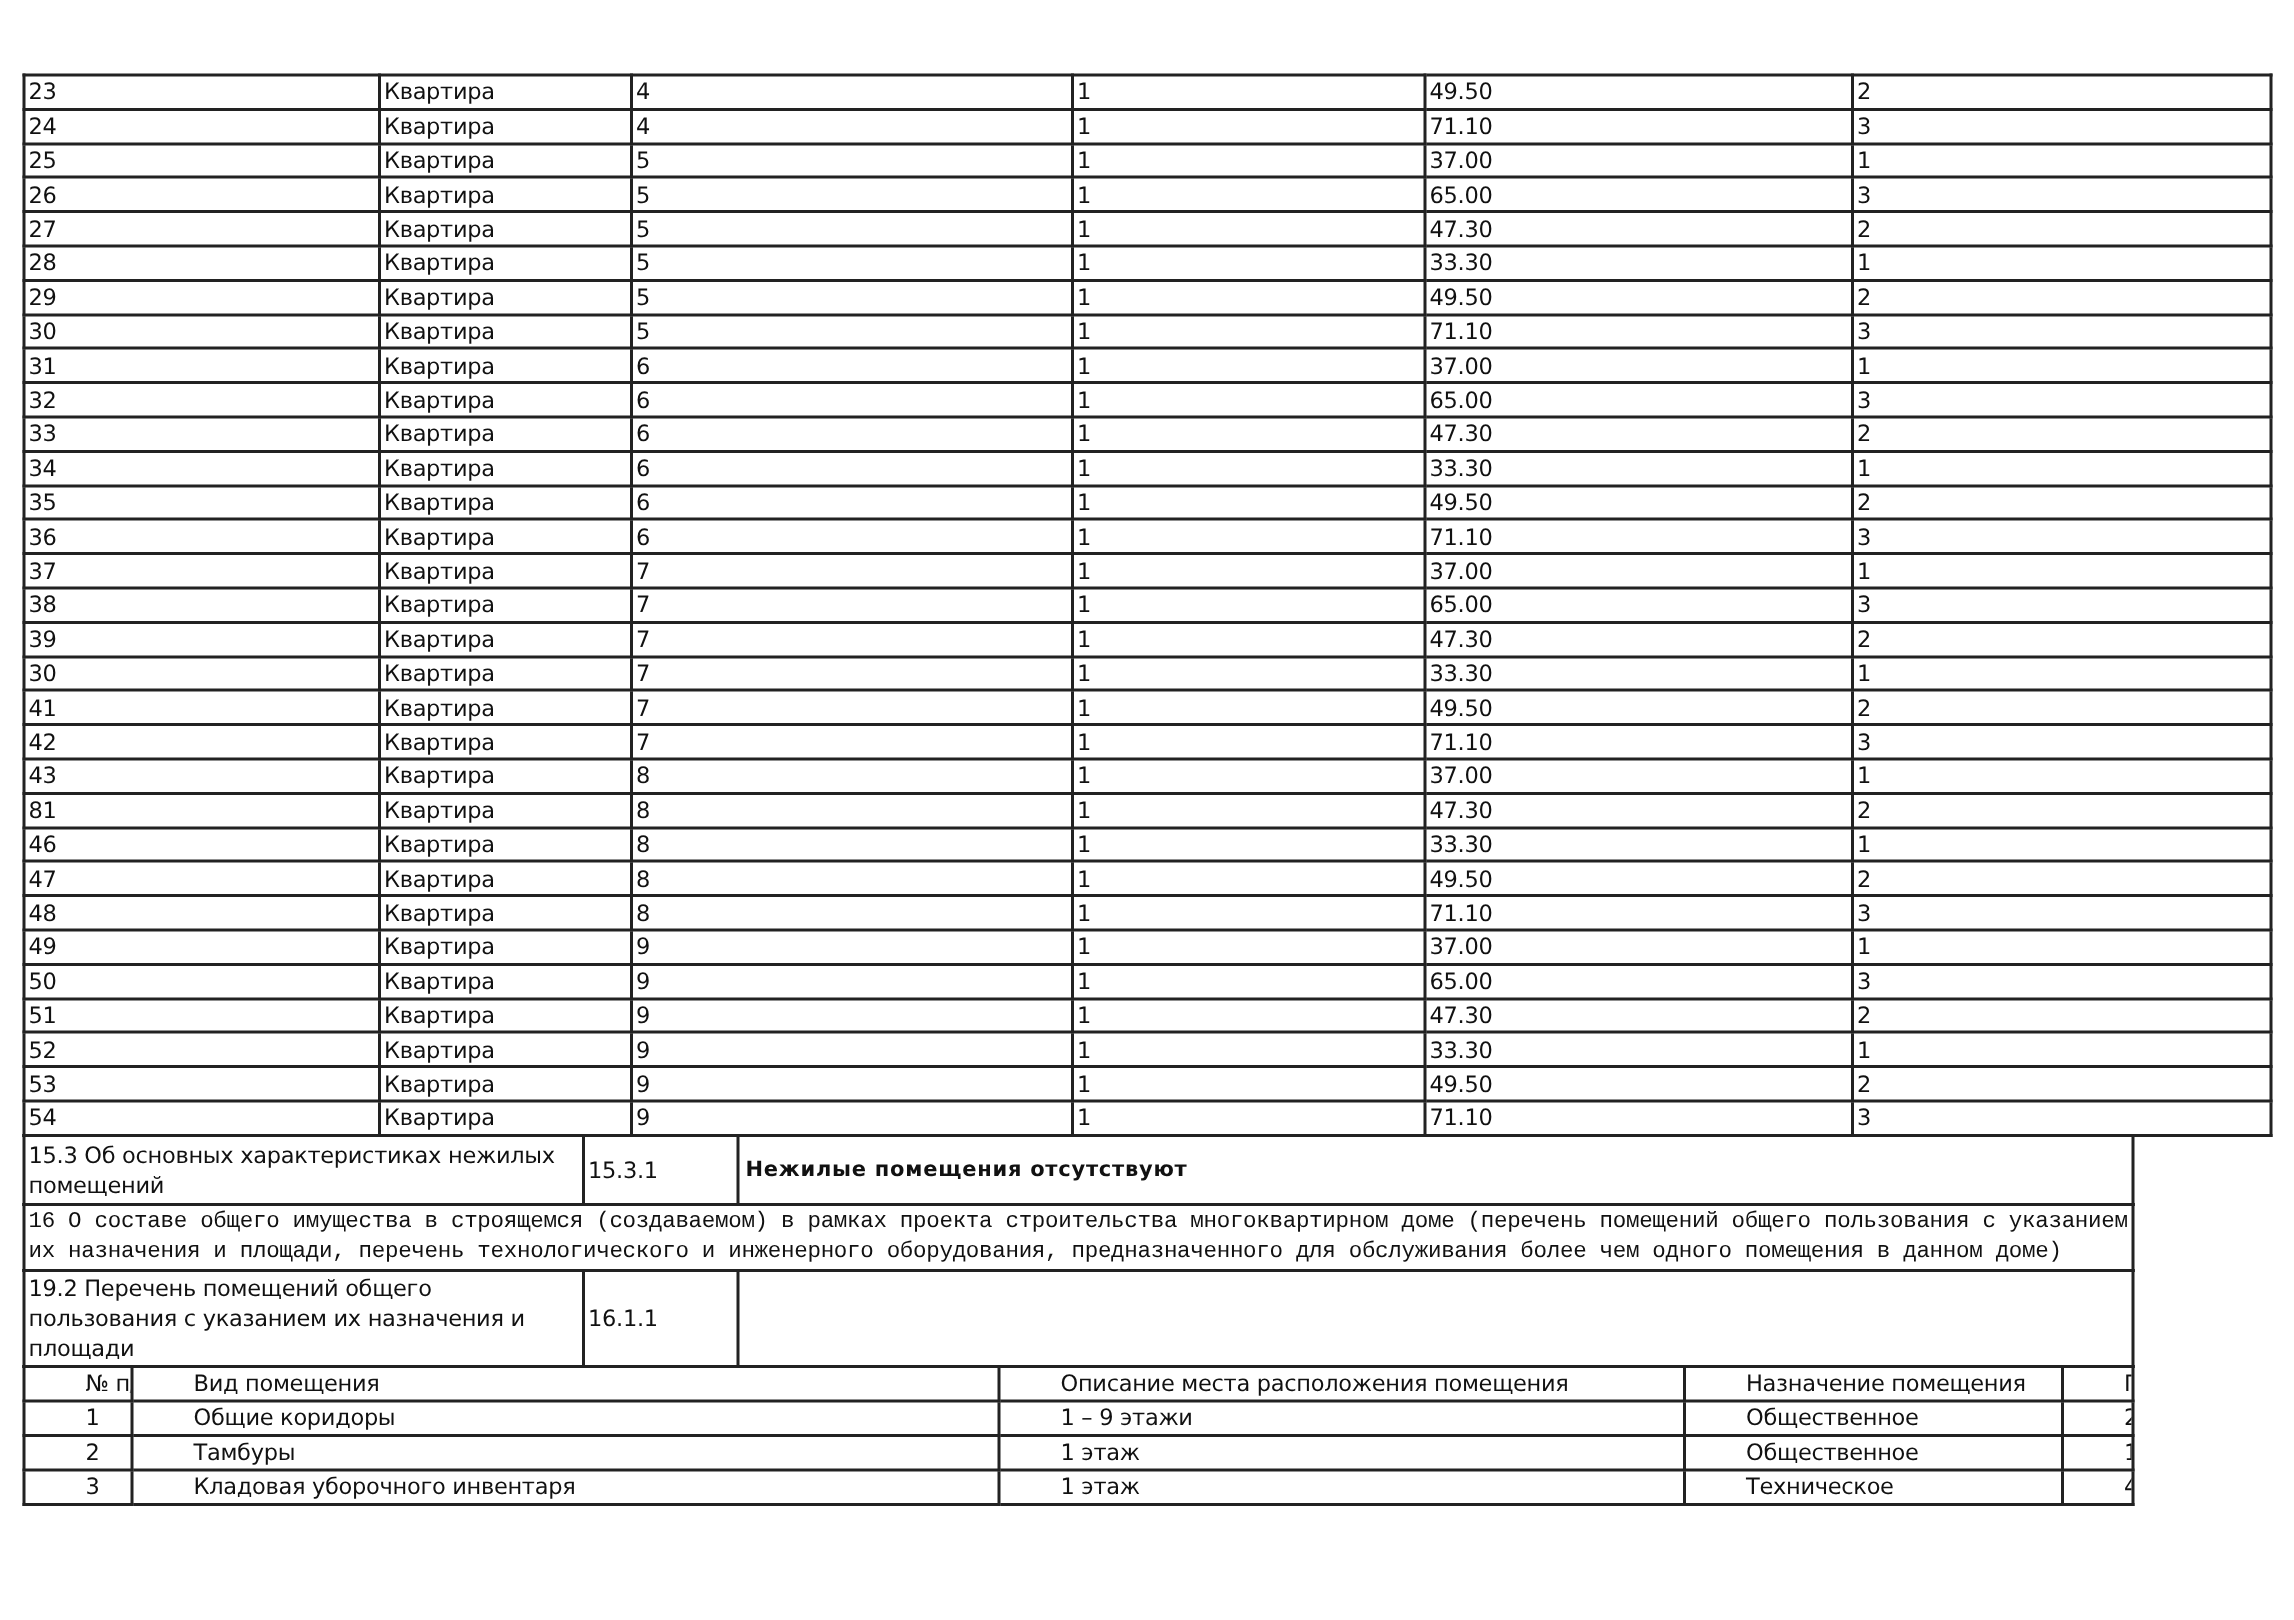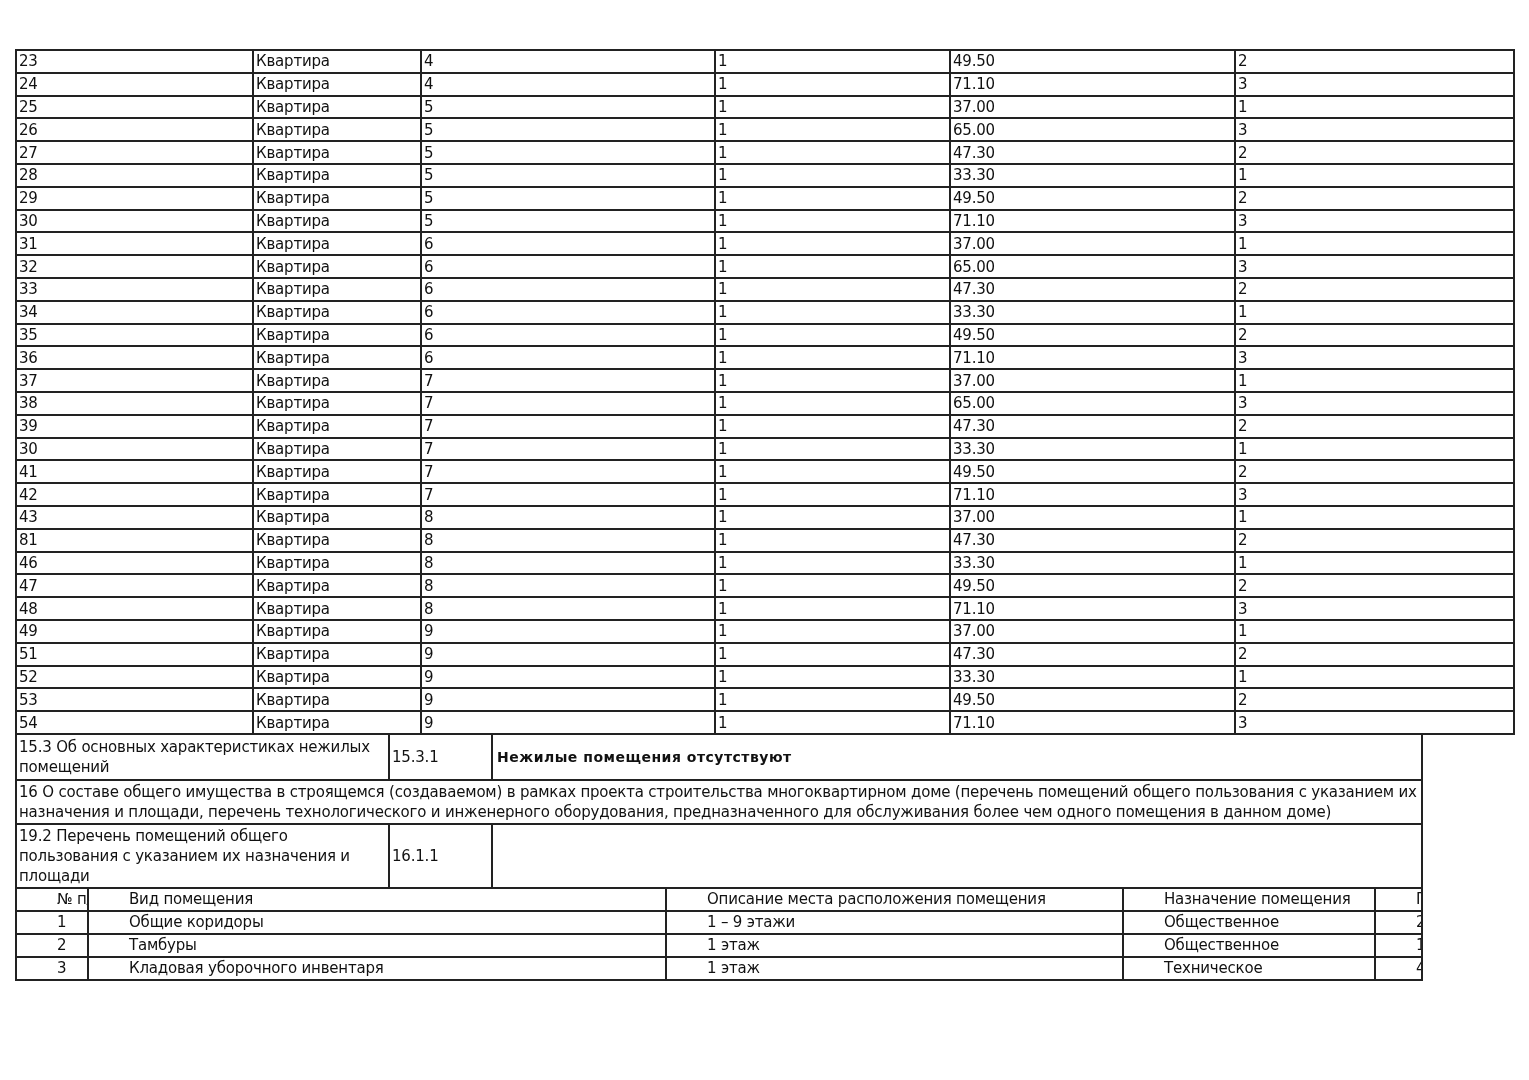--- a/index.html
+++ b/index.html
@@ -5,21 +5,21 @@
   html, body { margin:0; padding:0; background:#ffffff; }
   body { width:1529px; height:1080px; position:relative; overflow:hidden;
          font-family:"DejaVu Sans", "Liberation Sans", sans-serif; color:#111; }
   .doc { position:absolute; left:15px; top:9px; width:1408px;margin-top:40px; }
   table { border-collapse:collapse; width:100%; table-layout:fixed; }
   td { border:2px solid #222; padding:0 2px; font-size:15px; line-height:20px;
        white-space:nowrap; overflow:hidden; vertical-align:middle; letter-spacing:-0.2px; }
   .apt td { height:20.8px; }
   .wrap td { white-space:normal; }
   .bold { font-weight:bold; letter-spacing:0.5px; font-size:14px; padding-left:4px; }
-  .sec16 td { line-height:20px; padding-top:0; padding-bottom:0; }
+  .sec16 td { line-height:20px; padding-top:0; padding-bottom:0;font-family:Liberation Mono, monospace; }
   .common td { height:21px;padding-left:40px; }
 </style>
 </head>
 <body>
 
 <div class="doc">
 
   <table id="apt-table">
     <colgroup>
       <col style="width:237px">
@@ -230,20 +230,28 @@
           <td>71.10</td>
           <td>3</td>
         </tr>
         <tr class="apt">
           <td>49</td>
           <td>Квартира</td>
           <td>9</td>
           <td>1</td>
           <td>37.00</td>
           <td>1</td>
+        </tr>
+        <tr class="apt">
+          <td>50</td>
+          <td>Квартира</td>
+          <td>9</td>
+          <td>1</td>
+          <td>65.00</td>
+          <td>3</td>
         </tr>
         <tr class="apt">
           <td>51</td>
           <td>Квартира</td>
           <td>9</td>
           <td>1</td>
           <td>47.30</td>
           <td>2</td>
         </tr>
         <tr class="apt">

